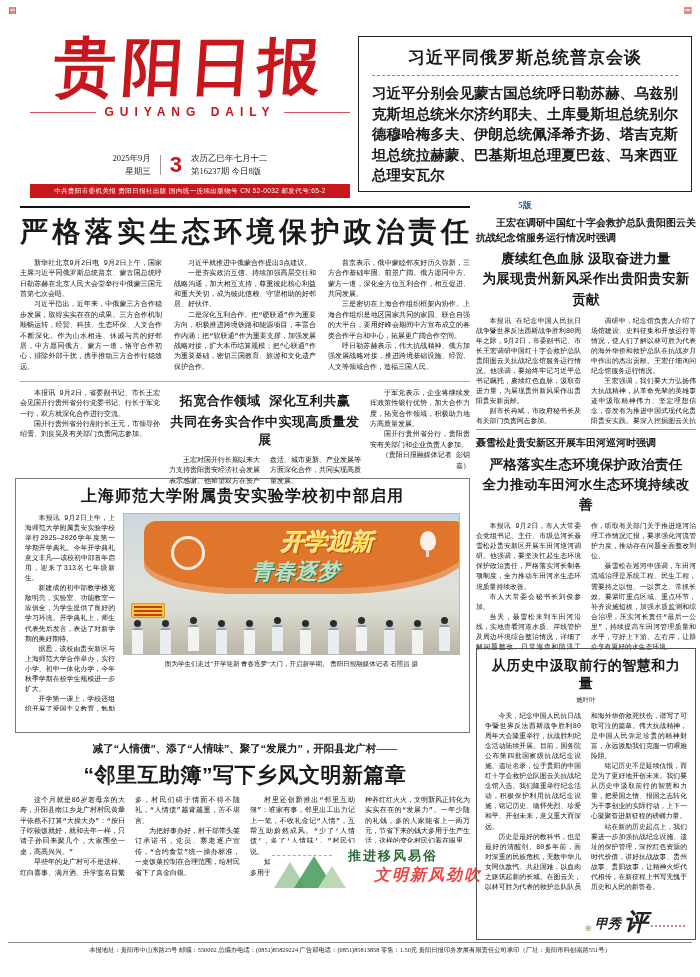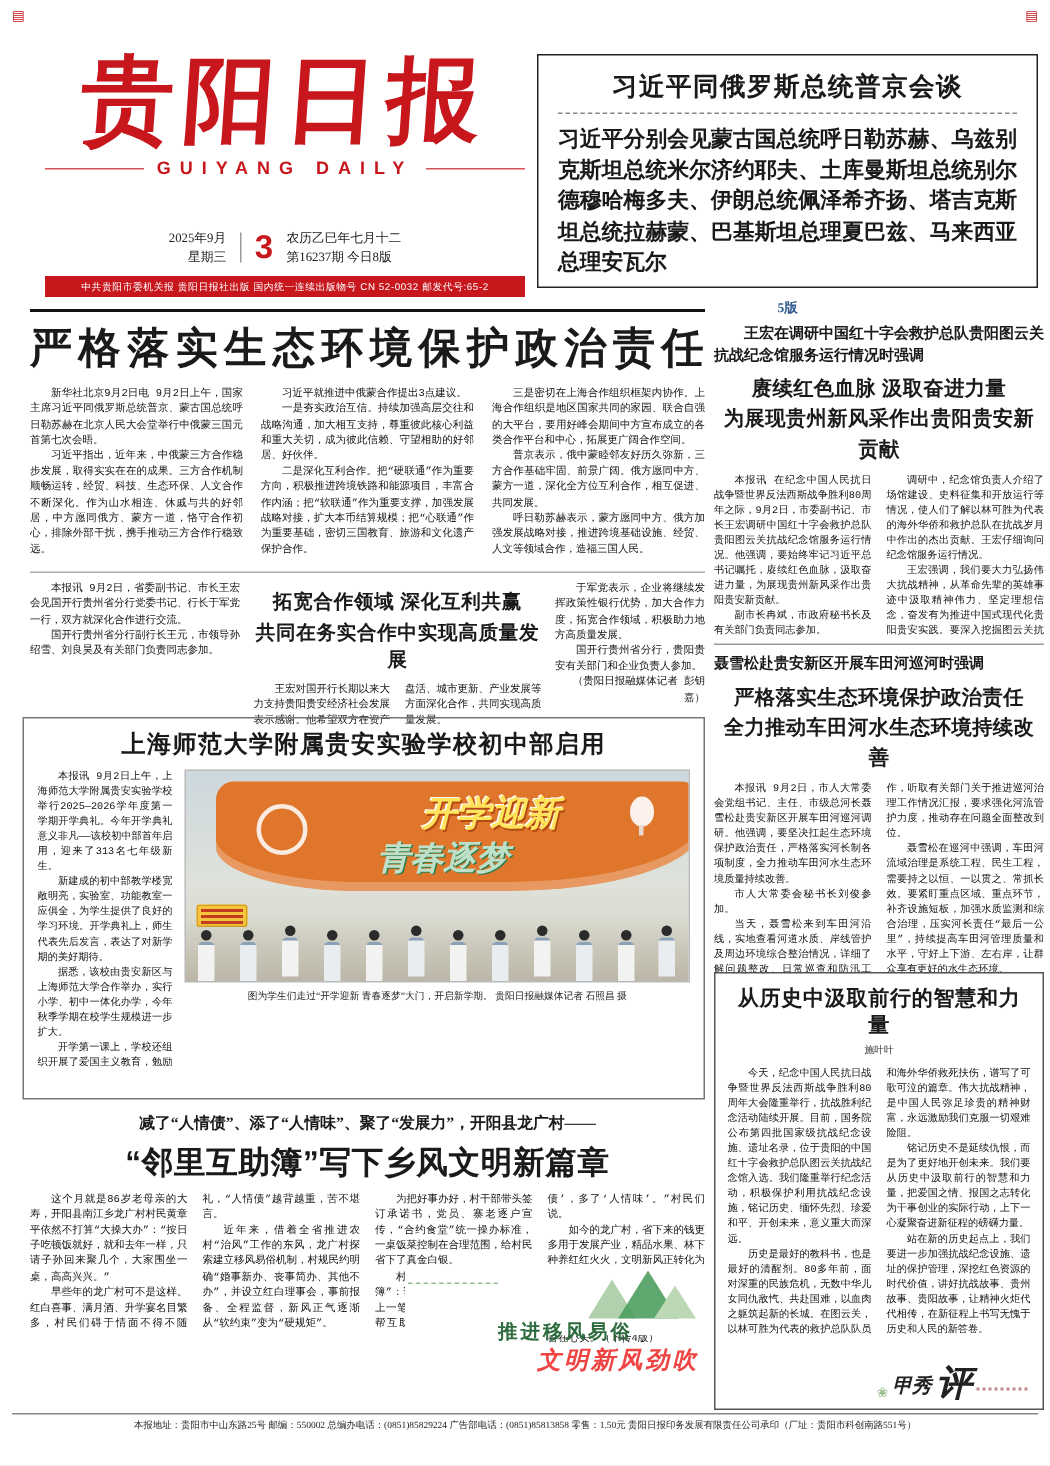--- a/index.html
+++ b/index.html
@@ -65,21 +65,21 @@
     text-align:justify; text-align-last:justify; letter-spacing:1px; }
   .main-body { position:absolute; left:20px; top:258px; width:450px; height:118px; }
   .mid-divider { position:absolute; left:20px; top:381px; width:450px; border-top:1px solid #aaa; }
 
   
   .art2 { position:absolute; left:20px; top:388px; width:450px; height:84px;
     display:flex; gap:9px; }
   .art2 .colA { width:140px; height:84px; }
   .art2 .colB { width:192px; text-align:center; }
   .art2 .colB .kicker { font-size:8.5px; font-weight:bold; letter-spacing:.2px; }
-  .art2 .colB .h1 { font-family:Liberation Sans, sans-serif; font-weight:900;
+  .art2 .colB .h1 { font-family:Liberation Mono, monospace; font-weight:900;
     font-size:13px; margin-top:4px; letter-spacing:.5px; }
   .art2 .colB .h2 { font-family:"Liberation Sans",sans-serif; font-weight:900;
     font-size:13px; margin-top:3px; letter-spacing:.5px; }
   .art2 .colB .sub-body { margin-top:6px; height:34px; text-align:justify; }
   .art2 .colC { width:100px; height:84px; }
 
   
   .school-box { position:absolute; left:15px; top:478px; width:455px; height:255px;
     border:1px solid #777; padding:7px 9px; }
   .school-headline { font-family:"Liberation Sans",sans-serif; font-weight:900;
@@ -122,21 +122,21 @@
   .photo-caption { margin-top:5px; font-size:6.5px; text-align:center; color:#222; }
 
   
   .neighbor { position:absolute; left:20px; top:742px; width:450px; }
   .neighbor .kicker { text-align:center; font-size:10.5px; font-weight:bold; }
   .neighbor .headline { text-align:center; font-family:"Liberation Sans",sans-serif;
     font-weight:900; font-size:21px; letter-spacing:.5px; margin-top:5px; }
   .neighbor .byline { text-align:center; font-size:7px; margin-top:4px; color:#333; }
   .neighbor .nbody { margin-top:6px; height:148px; position:relative; }
   .slogan-graphic { position:absolute; left:250px; top:101px; width:200px; height:47px;
-    background:#fff; display:flex; align-items:flex-end; padding:2px 4px;flex-direction:column; }
+    background:#fff; display:flex; align-items:flex-end; padding:2px 4px; }
   .slogan-graphic .mountains { position:relative; width:74px; height:34px; flex:none; }
   .slogan-graphic .m { position:absolute; bottom:0; width:0; height:0;
     border-style:solid; border-color:transparent; }
   .slogan-graphic .m1 { left:0;  border-width:0 16px 26px 16px; border-bottom-color:#9cc49a; opacity:.8; }
   .slogan-graphic .m2 { left:20px; border-width:0 20px 32px 20px; border-bottom-color:#4e9e5f; opacity:.9; }
   .slogan-graphic .m3 { left:44px; border-width:0 14px 22px 14px; border-bottom-color:#bcd8b4; }
   .slogan-graphic .stext { flex:1; padding-bottom:2px; }
   .slogan-graphic .sl1 { font-family:"Liberation Sans",sans-serif; font-weight:900;
     color:#2e6b3e; font-size:13px; letter-spacing:2px; white-space:nowrap; }
   .slogan-graphic .sl2 { font-family:"Liberation Sans",sans-serif; font-weight:bold;
@@ -216,23 +216,23 @@
   </div>
 
   <div class="top-rule"></div>
   <div class="main-headline">严格落实生态环境保护政治责任</div>
   <div class="main-body body-text cols-3">
     <p>新华社北京9月2日电 9月2日上午，国家主席习近平同俄罗斯总统普京、蒙古国总统呼日勒苏赫在北京人民大会堂举行中俄蒙三国元首第七次会晤。</p>
     <p>习近平指出，近年来，中俄蒙三方合作稳步发展，取得实实在在的成果。三方合作机制顺畅运转，经贸、科技、生态环保、人文合作不断深化。作为山水相连、休戚与共的好邻居，中方愿同俄方、蒙方一道，恪守合作初心，排除外部干扰，携手推动三方合作行稳致远。</p>
     <p>习近平就推进中俄蒙合作提出3点建议。</p>
     <p>一是夯实政治互信。持续加强高层交往和战略沟通，加大相互支持，尊重彼此核心利益和重大关切，成为彼此信赖、守望相助的好邻居、好伙伴。</p>
     <p>二是深化互利合作。把“硬联通”作为重要方向，积极推进跨境铁路和能源项目，丰富合作内涵；把“软联通”作为重要支撑，加强发展战略对接，扩大本币结算规模；把“心联通”作为重要基础，密切三国教育、旅游和文化遗产保护合作。</p>
+    <p>普京表示，俄中蒙睦邻友好历久弥新，三方合作基础牢固、前景广阔。俄方愿同中方、蒙方一道，深化全方位互利合作，相互促进、共同发展。</p>
     <p>三是密切在上海合作组织框架内协作。上海合作组织是地区国家共同的家园、联合自强的大平台，要用好峰会期间中方宣布成立的各类合作平台和中心，拓展更广阔合作空间。</p>
-    <p>普京表示，俄中蒙睦邻友好历久弥新，三方合作基础牢固、前景广阔。俄方愿同中方、蒙方一道，深化全方位互利合作，相互促进、共同发展。</p>
-    <p>呼日勒苏赫表示，蒙方愿同中方、俄方加强发展战略对接，推进跨境基础设施、经贸、人文等领域合作，造福三国人民。</p>
+    <p>呼日勒苏赫表示，伟大抗战精神、俄方加强发展战略对接，推进跨境基础设施、经贸、人文等领域合作，造福三国人民。</p>
   </div>
   <div class="mid-divider"></div>
 
   <div class="art2">
     <div class="colA body-text">
       <p>本报讯 9月2日，省委副书记、市长王宏会见国开行贵州省分行党委书记、行长于军党一行，双方就深化合作进行交流。</p>
       <p>国开行贵州省分行副行长王元，市领导孙绍雪、刘良昊及有关部门负责同志参加。</p>
     </div>
     <div class="colB">
       <div class="h1">拓宽合作领域 深化互利共赢</div>
@@ -292,21 +292,20 @@
       </div>
     </div>
   </div>
 
   <div class="neighbor">
     <div class="kicker">减了“人情债”、添了“人情味”、聚了“发展力”，开阳县龙广村——</div>
     <div class="headline">“邻里互助簿”写下乡风文明新篇章</div>
     <div class="nbody body-text cols-4">
       <p>这个月就是86岁老母亲的大寿，开阳县南江乡龙广村村民黄章平依然不打算“大操大办”：“按日子吃顿饭就好，就和去年一样，只请子孙回来聚几个，大家围坐一桌，高高兴兴。”</p>
       <p>早些年的龙广村可不是这样。红白喜事、满月酒、升学宴名目繁多，村民们碍于情面不得不随礼，“人情债”越背越重，苦不堪言。</p>
-      <p>近年来，借着全省推进农村“治风”工作的东风，龙广村探索建立移风易俗机制，村规民约明确“婚事新办、丧事简办、其他不办”，并设立红白理事会，事前报备、全程监督，新风正气逐渐从“软约束”变为“硬规矩”。</p>
       <p>为把好事办好，村干部带头签订承诺书，党员、寨老逐户宣传，“合约食堂”统一操办标准，一桌饭菜控制在合理范围，给村民省下了真金白银。</p>
       <p>村里还创新推出“邻里互助簿”：谁家有事，邻里出工出力记上一笔，不收礼金记“人情”，互帮互助蔚然成风。“少了‘人情债’，多了‘人情味’。”村民们说。</p>
       <p>如今的龙广村，省下来的钱更多用于发展产业，精品水果、林下种养红红火火，文明新风正转化为实实在在的“发展力”。一年少随的礼钱，多的人家能省上一两万元，节省下来的钱大多用于生产生活，这样的变化村民们看在眼里、喜在心头。（下转4版）</p>
     </div>
     <div class="slogan-graphic">
       <span class="slogan-dash"></span>
       <div class="mountains">
         <span class="m m1"></span>
           <span class="m m2"></span>
           <span class="m m3"></span>

